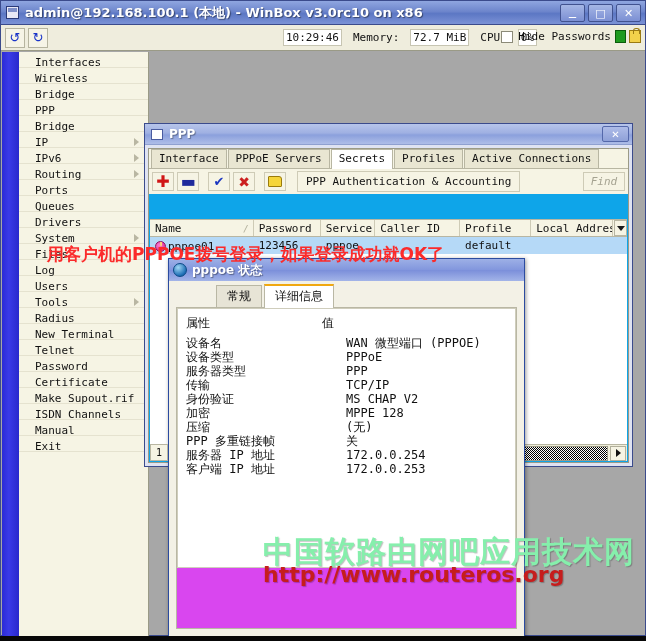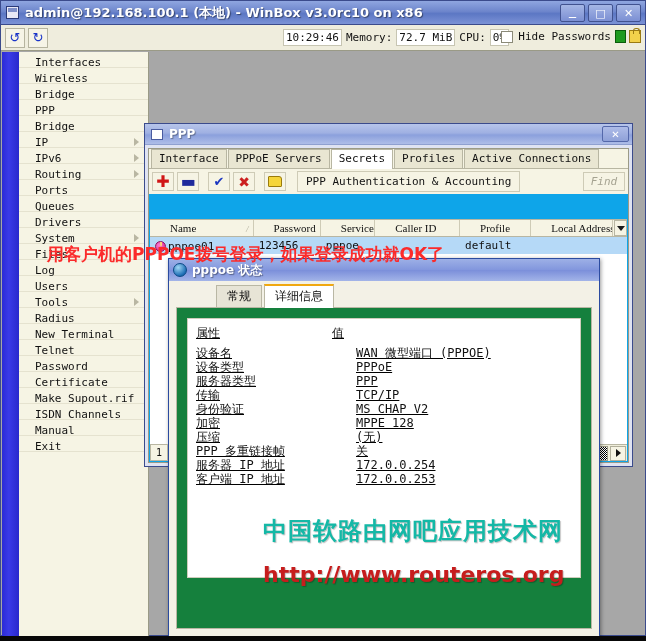--- a/index.html
+++ b/index.html
@@ -80,21 +80,21 @@
     border: 1px solid #b6b49f;
     background: #f6f4e6;
     margin-right: 3px;
     color: #1a34c8;
     font-size: 13px;
     display: flex; align-items: center; justify-content: center;
     font-family: "DejaVu Sans", sans-serif;
   }
   .wb-status {
     position: absolute; left: 282px; top: 4px;
-    display: flex; align-items: center; gap: 2px;
+    display: flex; align-items: center; gap: 9px;
     font-size: 11px; color: #111;
     font-family: "DejaVu Sans Mono", monospace;
   }
   .wb-status .cell {
     background: #ffffff; border: 1px solid #c7c5b2;
     padding: 1px 2px; line-height: 13px;
   }
   .wb-status .lbl { padding: 1px 2px; line-height: 13px; }
   .wb-hidepw {
     position: absolute; right: 34px; top: 5px;
@@ -276,22 +276,22 @@
   }
   .lst-head {
     display: flex; height: 17px;
     background: #f6f4e4;
     border-bottom: 1px solid #b8b6a2;
     font-size: 11px; color: #111;
     font-family: "DejaVu Sans Mono", monospace;
   }
   .lst-head .c {
     border-right: 1px solid #cecbb6;
-    padding: 2px 0 0 20px; line-height: 13px;
-    position: relative; overflow: hidden; white-space: nowrap; font-family: Liberation Serif, serif;
+    padding: 2px 0 0 5px; line-height: 13px;
+    position: relative; overflow: hidden; white-space: nowrap;
   }
   .lst-head .c .sortmark {
     position: absolute; right: 4px; top: 3px; color: #b0ae9a; font-size: 9px;
   }
   .lst-row {
     display: flex; height: 17px;
     background: #b5d9f7;
     font-size: 11px; color: #111;
     font-family: "DejaVu Sans Mono", monospace;
   }
@@ -364,21 +364,21 @@
     background: #f6f4e4; border: 1px solid #b8b6a2;
     font-size: 10px; color: #111; text-align: center; line-height: 15px;
     z-index: 4;
     font-family: "DejaVu Sans Mono", monospace;
   }
 
   
   .dlg {
     position: absolute;
     left: 168px; top: 258px;
-    width: 432px; height: 380px;
+    width: 357px; height: 380px;
     background: #f3f1e6;
     border: 1px solid #2b4ba0;
     box-shadow: 1px 1px 4px rgba(0,0,0,.4);
   }
   .dlg-title {
     height: 22px;
     background: linear-gradient(to bottom, #9db0e6 0%, #8296dd 50%, #7b8fda 51%, #a3b4e8 100%);
     display: flex; align-items: center;
     padding-left: 4px;
   }
@@ -411,25 +411,23 @@
     font-family: "DejaVu Sans", "Liberation Sans", sans-serif;
   }
   .dtab.active {
     background: #ffffff;
     border-top: 2px solid #f0a810;
     position: relative; top: 1px;
     padding-bottom: 4px;
   }
   .dlg-panel {
     position: absolute; left: 0; right: 0; top: 22px; bottom: 0;
-    background: #15803d;
+    background: #d946ef;
     border: 1px solid #b9b7a4;
     border-top: none;
-    padding: 10px;
-    text-decoration: underline;
   }
   .detail-box {
     border: 1px solid #cfcdbc;
     height: 260px;
     padding: 6px 8px;
     background: #ffffff;
     overflow: hidden;
   }
   .detail-hdr {
     display: flex;
@@ -464,22 +462,22 @@
     letter-spacing: 0px;
   }
   .wm {
     position: absolute;
     z-index: 40;
     white-space: nowrap;
     font-weight: bold;
     text-shadow: 1px 1px 1px rgba(0,0,0,.25);
   }
   .wm1 {
-    left: 263px; top: 515px;
-    font-size: 24px; color: #14b8a6;
+    left: 263px; top: 532px;
+    font-size: 30px; color: #86efac;
     font-family: "DejaVu Sans", "Liberation Sans", sans-serif;
     letter-spacing: 1px;
   }
   .wm2 {
     left: 263px; top: 562px;
     font-size: 22px; color: #c61d1d;
     font-family: "DejaVu Sans", "Liberation Sans", sans-serif;
     letter-spacing: 0px;
   }
   .bottom-strip {

